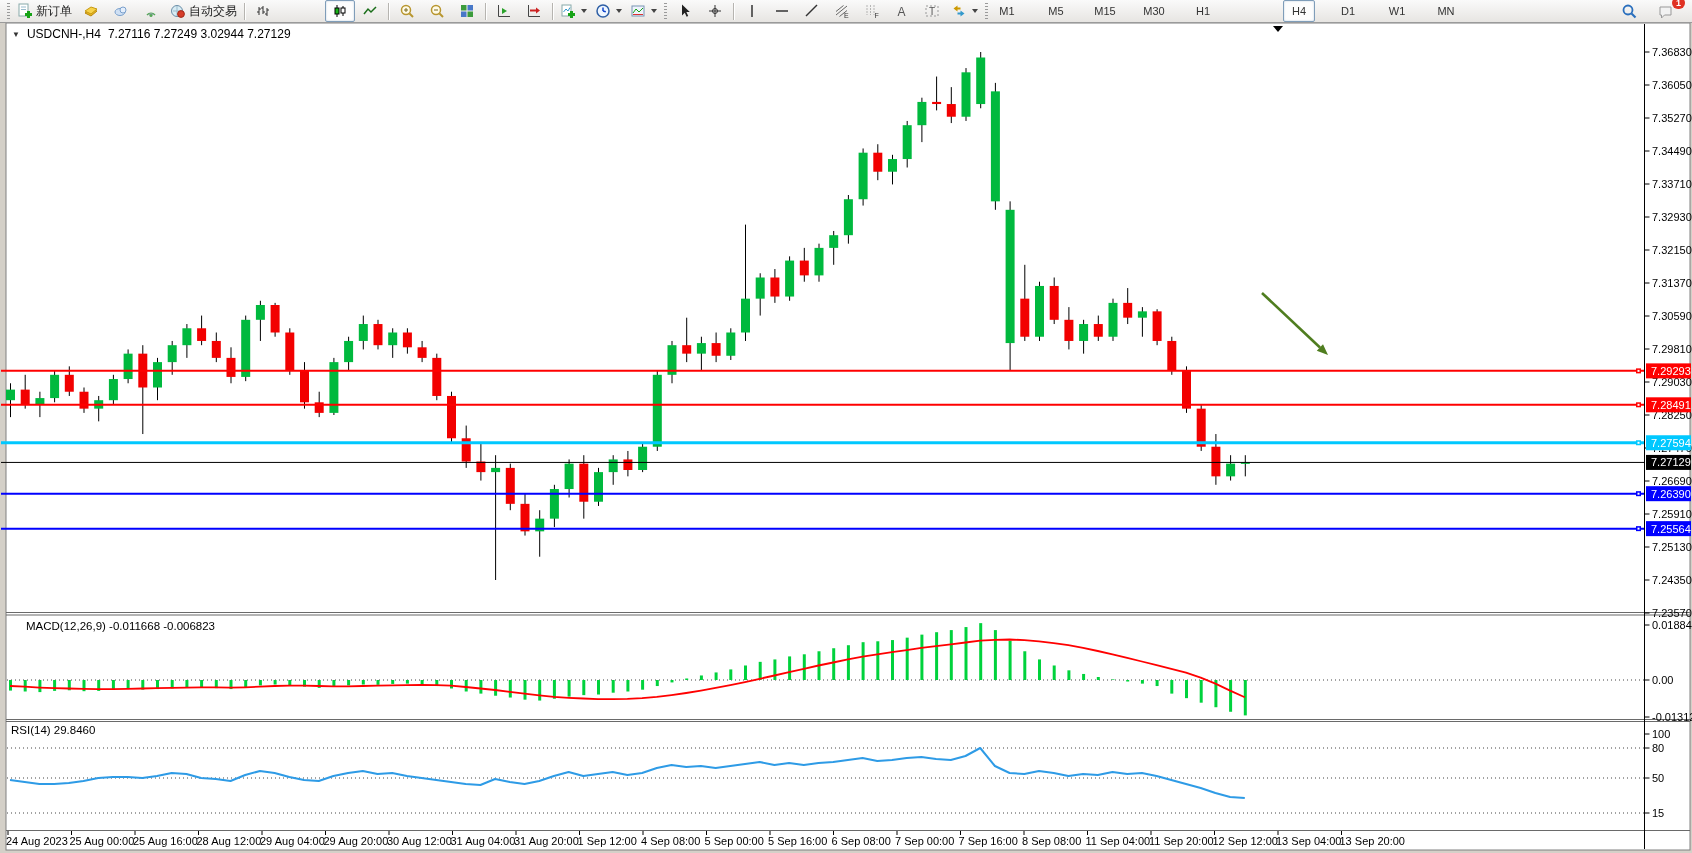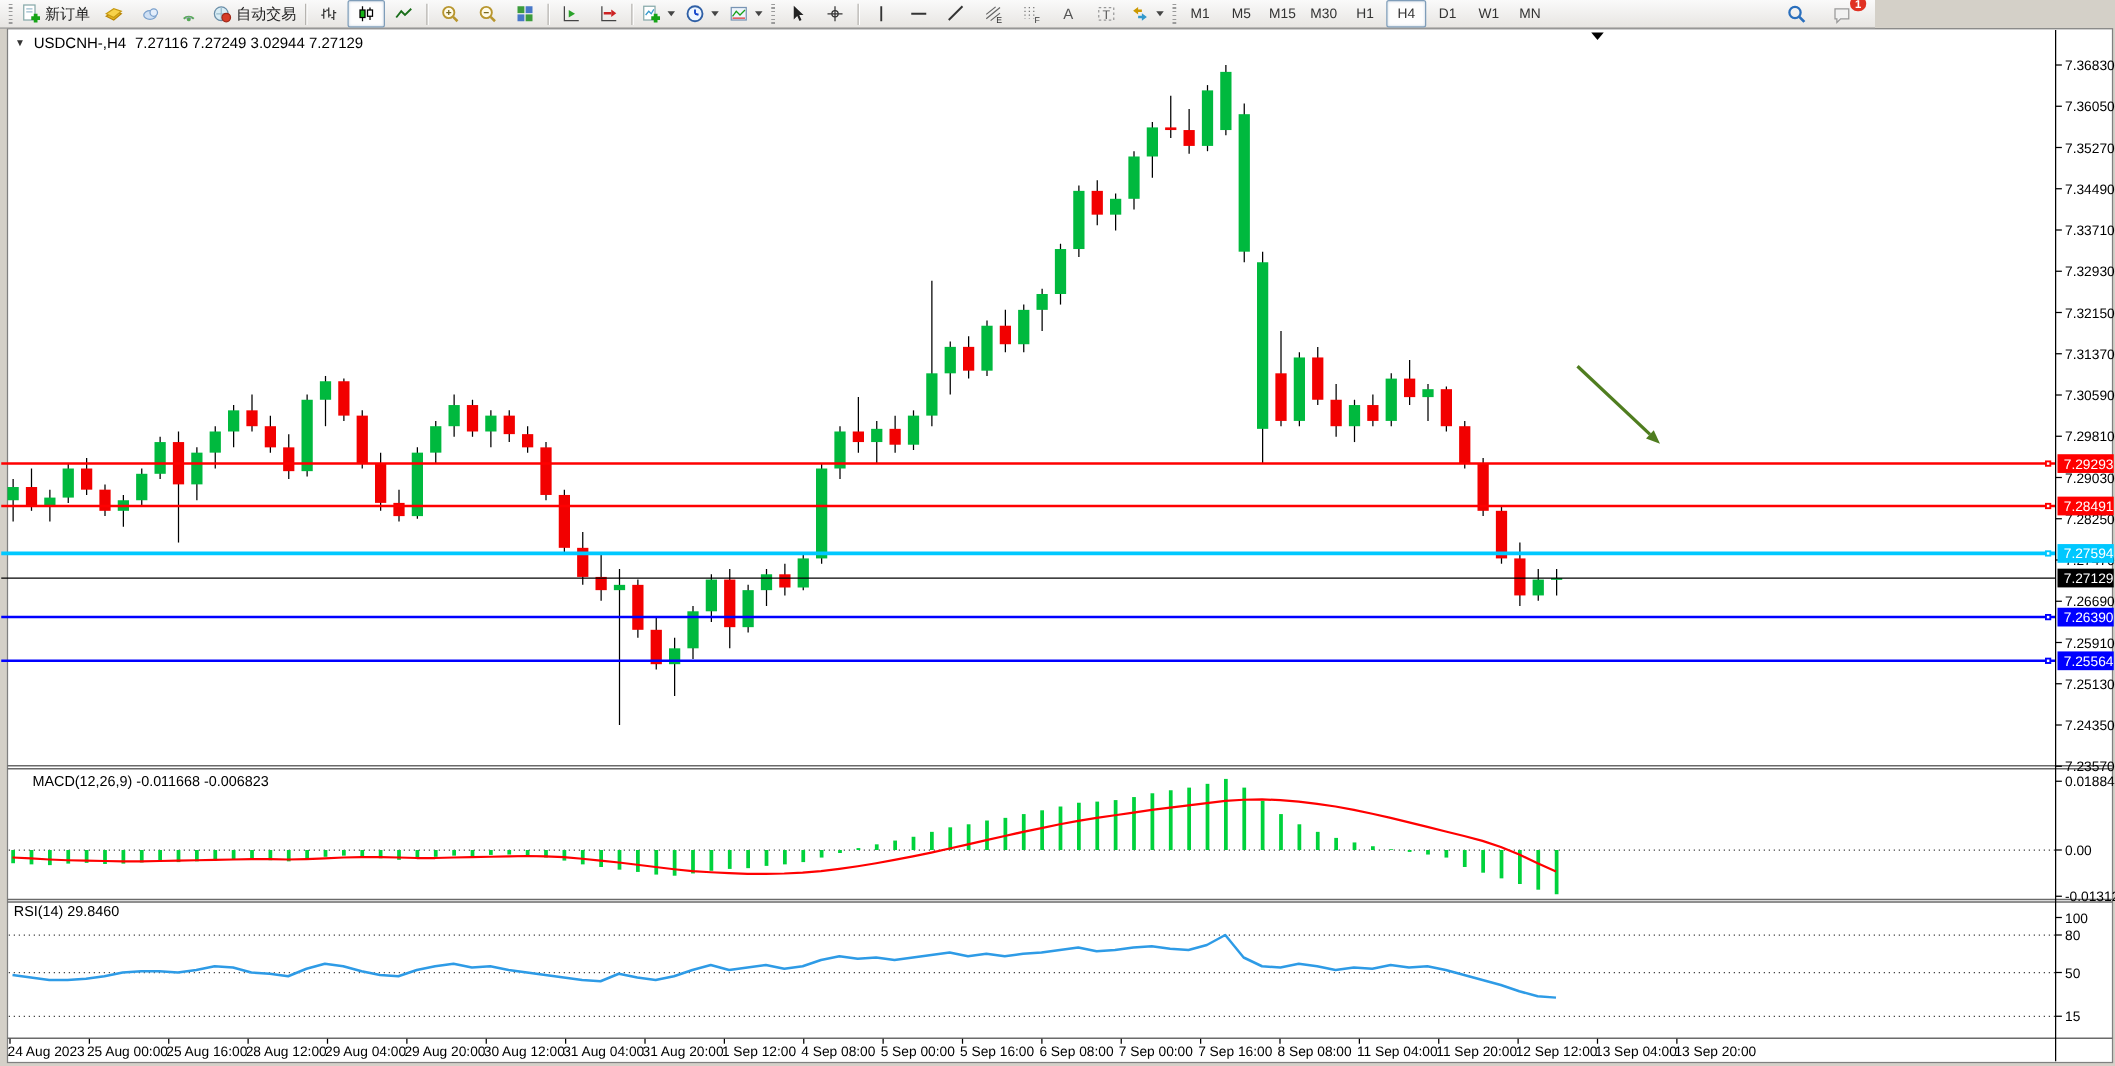--- a/index.html
+++ b/index.html
@@ -1,25 +1,25 @@
 <!DOCTYPE html>
 <html><head>
 <meta charset="utf-8">
 <style>
   html,body{margin:0;padding:0}
   body{width:1692px;height:853px;overflow:hidden;position:relative;background:#d4d0c8;
        font-family:"Liberation Sans",sans-serif;}
   
-  .toolbar{position:absolute;top:0;left:0;width:1500px;height:23px;box-sizing:border-box;
+  .toolbar{position:absolute;top:0;left:0;width:1692px;height:23px;box-sizing:border-box;
     background:linear-gradient(#fafafa,#e7e5e2);border-bottom:1px solid #9a9a9a;
     display:flex;align-items:center;padding:0 4px;z-index:30;}
   .btn{height:20px;min-width:22px;display:flex;align-items:center;justify-content:center;
     gap:3px;border:1px solid transparent;border-radius:2px;padding:0 3px;
     font-size:12px;color:#222;cursor:default;white-space:nowrap;}
-  .btn.active{background:#fdfdfd;border:1px solid #7f9db9;box-shadow:inset 0 0 2px #bcd;}
+  .btn.active{background:#fdfdfd;border:1px solid #7f9db9;box-shadow:inset 0 0 2px #bcd;margin-left:47px;}
   .btn .lbl{font-size:12px}
   .tf{font-size:11px;min-width:24px;color:#333}
   .sep{width:1px;height:17px;background:#b6b4b0;box-shadow:1px 0 0 #fff;margin:0 3px;}
   .grip{width:3px;height:17px;margin:0 3px;
     background:repeating-linear-gradient(to bottom,#9a9a9a 0 1px,transparent 1px 3px);}
   .caret{width:0;height:0;border-left:3px solid transparent;border-right:3px solid transparent;
     border-top:4px solid #444;margin-left:2px;}
   .right-tools{margin-left:auto;display:flex;align-items:center;gap:6px;padding-right:8px;}
   .chat-wrap{position:relative}
   .badge{position:absolute;top:-4px;right:-6px;background:#e03123;color:#fff;
@@ -227,21 +227,21 @@
   <div class="btn">
     <svg width="16" height="16">
       <path d="M2.5 5.5 l4 -3 v2 h3 v2 h-3 v2 z" fill="#cc9900"></path>
       <path d="M13.5 10.5 l-4 3 v-2 h-3 v-2 h3 v-2 z" fill="#3399cc"></path>
     </svg>
     <span class="caret"></span>
   </div>
 
   <span class="grip"></span>
 
-  <div id="tf-group" style="display:flex;gap:1px;">
+  <div id="tf-group" style="display:flex;gap:17px;">
       <div class="btn tf">M1</div>
       <div class="btn tf">M5</div>
       <div class="btn tf">M15</div>
       <div class="btn tf">M30</div>
       <div class="btn tf">H1</div>
       <div class="btn tf active">H4</div>
       <div class="btn tf">D1</div>
       <div class="btn tf">W1</div>
       <div class="btn tf">MN</div>
     </div>

